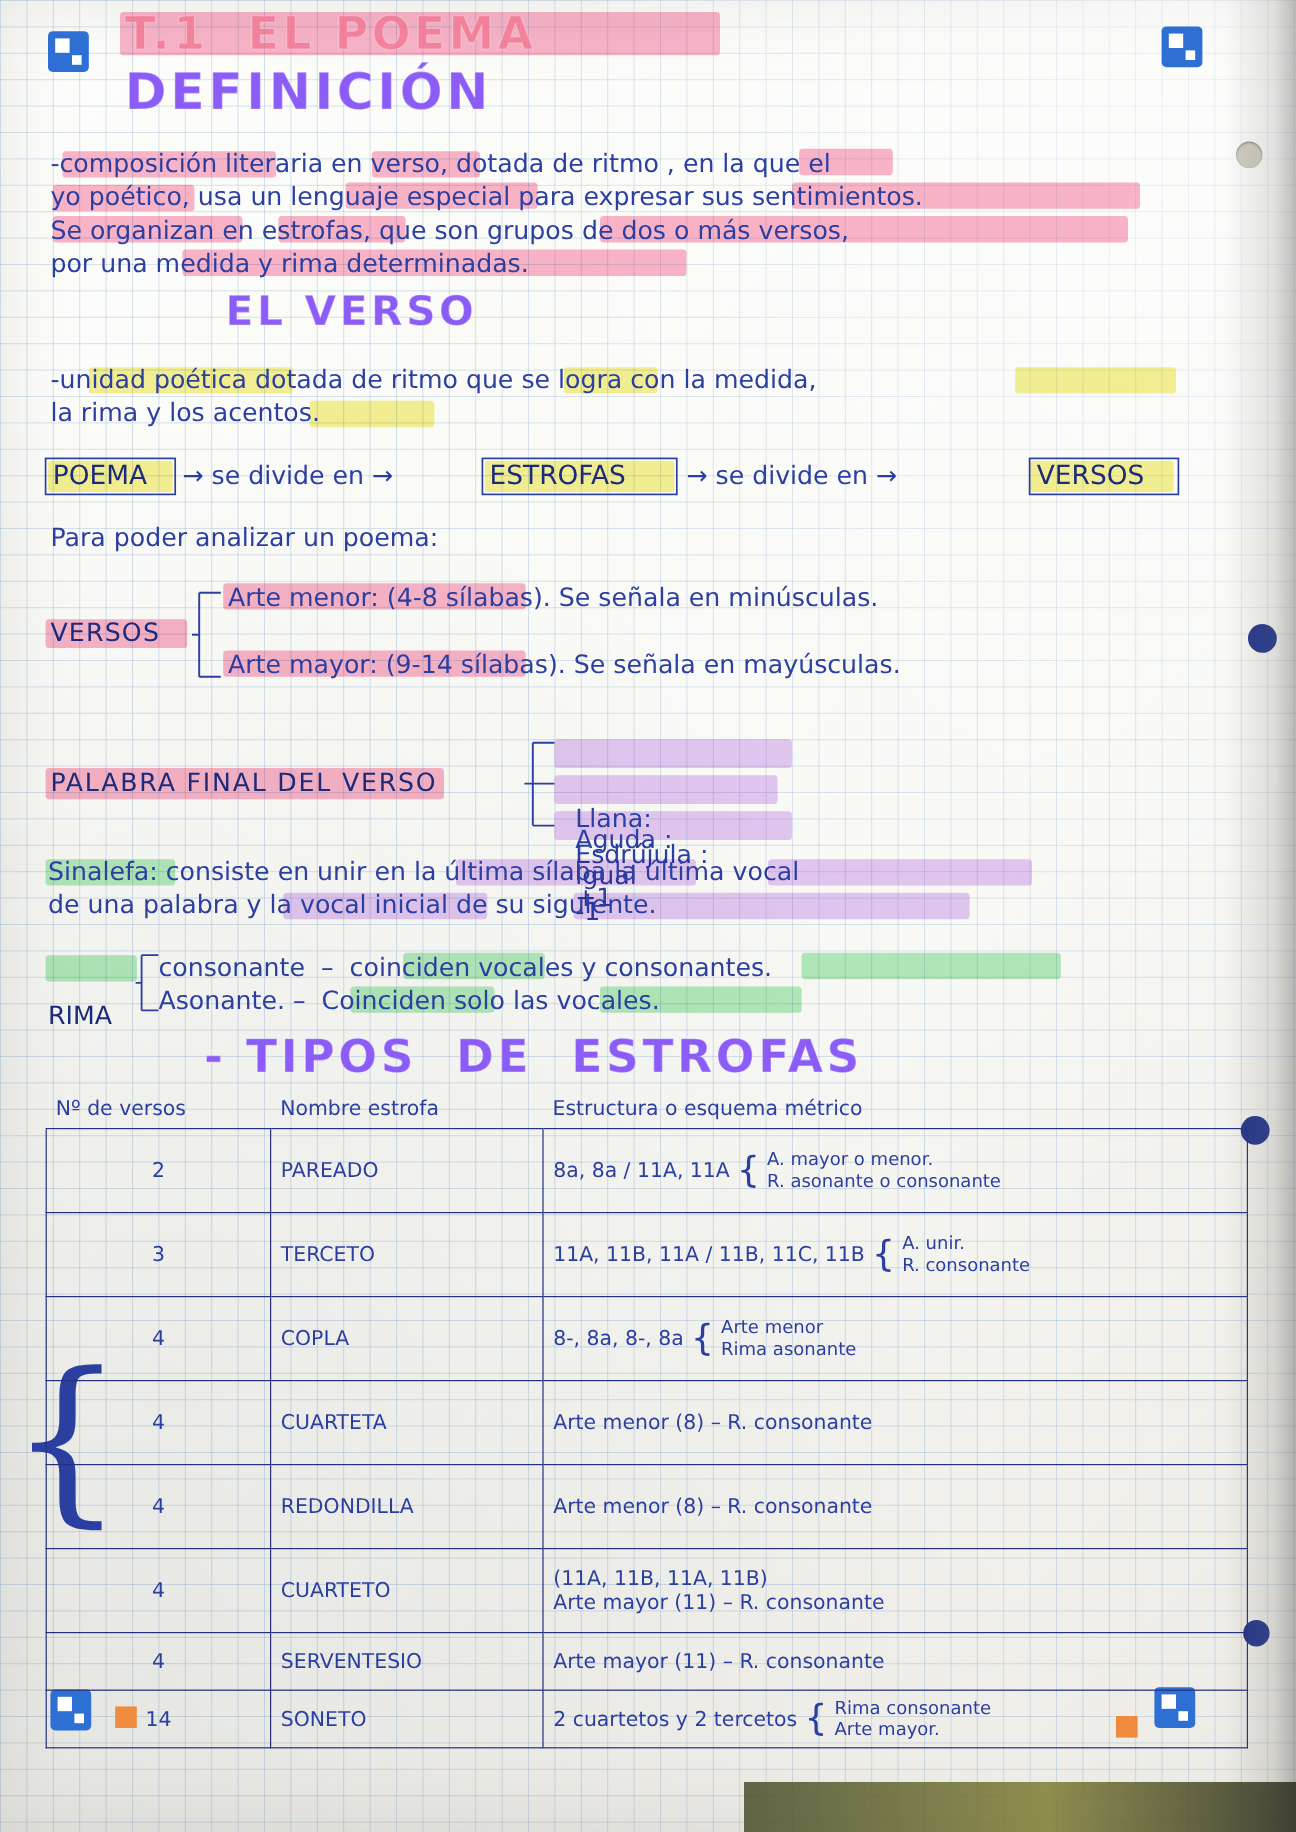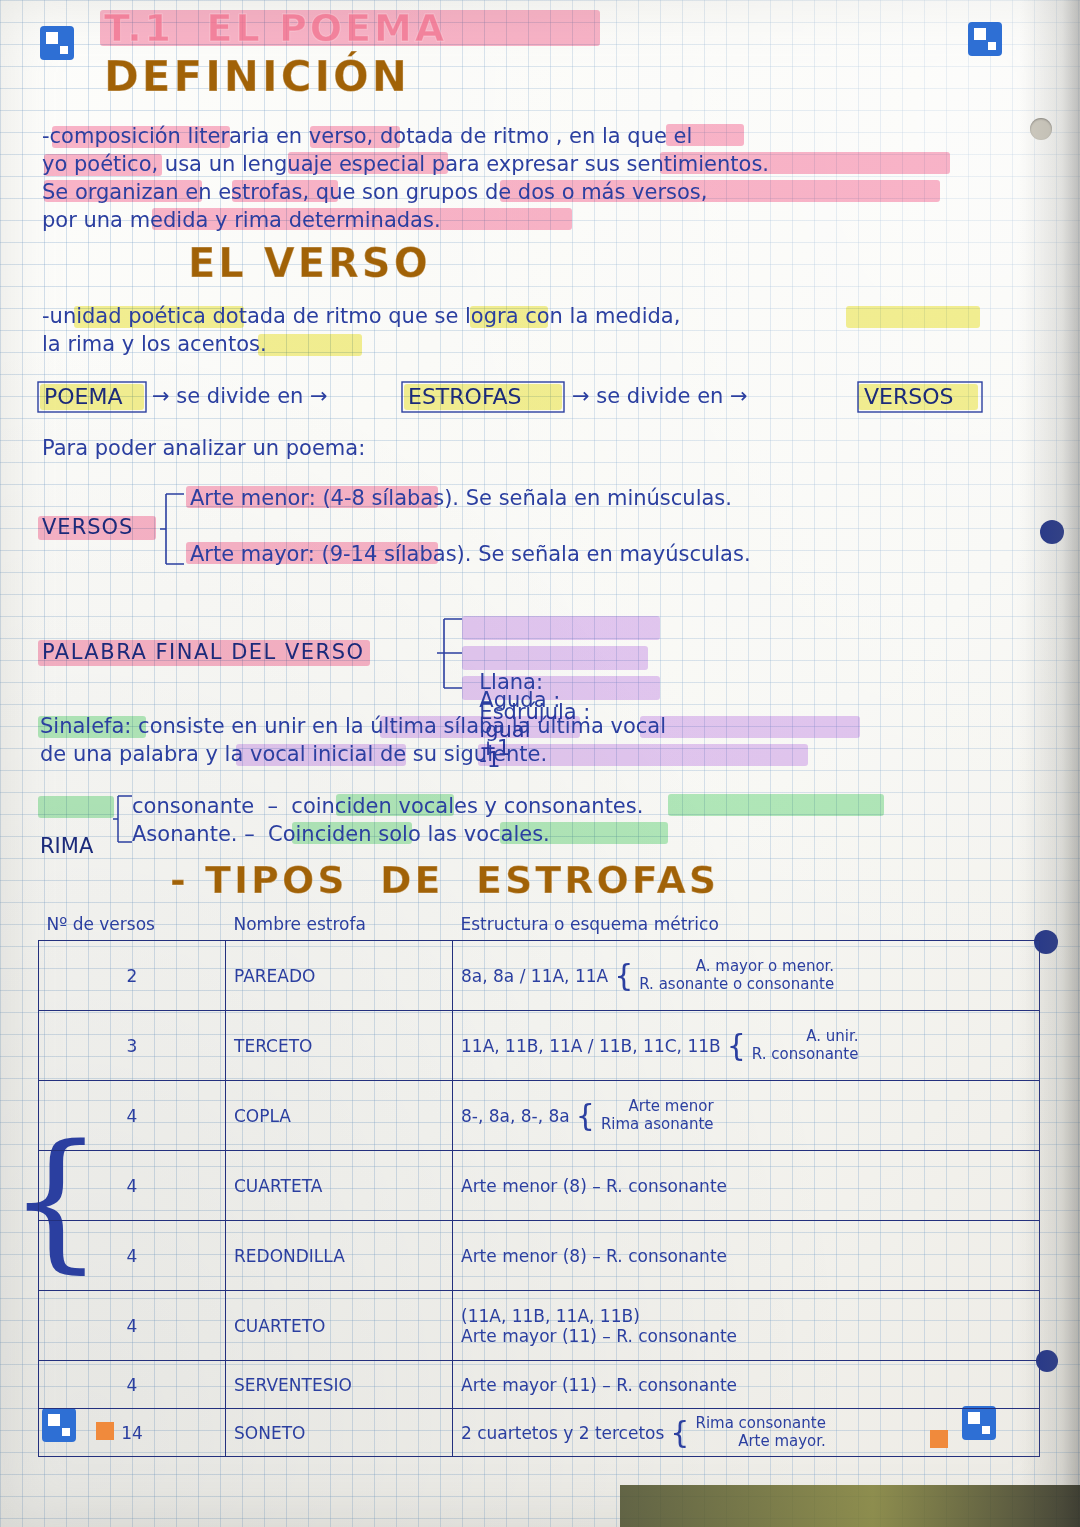--- a/index.html
+++ b/index.html
@@ -34,21 +34,21 @@
   .marker{position:absolute;width:34px;height:34px;background:#2e6fd4;border-radius:4px;}
   .marker i{position:absolute;background:#fff;display:block;}
   .marker .b1{left:6px;top:6px;width:12px;height:12px;}
   .marker .b2{right:6px;bottom:6px;width:8px;height:8px;}
 
   
   .hw{position:absolute;font-family:"DejaVu Sans", sans-serif;white-space:pre;}
   .blue{color:#2b3fa0;}
   .darkblue{color:#1b2a7a;}
   .pinktitle{color:#f2738f;}
-  .orangetitle{color:#a16207;}
+  .orangetitle{color:#8b5cf6;}
   .title{
     font-weight:bold;letter-spacing:3px;
     -webkit-text-stroke:1px rgba(255,255,255,.35);
   }
 
   
   .hl{position:absolute;border-radius:3px;mix-blend-mode:multiply;}
   .hl.pink{background:rgba(247,120,160,.55);}
   .hl.yellow{background:rgba(236,230,60,.55);}
   .hl.green{background:rgba(120,222,140,.55);}
@@ -63,21 +63,21 @@
     font-size:17px;
     padding:6px 8px;
     vertical-align:middle;
     background:transparent;
   }
   #tbl th{font-weight:normal;text-align:left;border-top:none;border-left:none;border-right:none;}
   .colnum{width:170px;text-align:center;}
   .colname{width:210px;}
   .brace{font-size:30px;line-height:1;vertical-align:middle;color:#2b3fa0;}
   .cellflex{display:flex;align-items:center;gap:6px;}
-  .stack{display:inline-block;line-height:1.15;font-size:15px;text-align:right;}
+  .stack{display:inline-block;line-height:1.15;font-size:15px;}
   .big-brace{
     position:absolute;left:8px;top:1125px;font-size:150px;color:#2b3fa0;
     font-family:"DejaVu Serif", serif;line-height:1;
   }
   .orange-sq{position:absolute;width:18px;height:18px;background:#f08a3c;}
   .photo-edge{
     position:absolute;right:0;top:0;width:60px;height:1527px;
     background:linear-gradient(to right, rgba(0,0,0,0) 0%, rgba(120,120,115,.18) 70%, rgba(80,80,78,.35) 100%);
     pointer-events:none;
   }
@@ -128,21 +128,21 @@
 <div class="hl pink" style="left:44px;top:180px;width:158px;height:22px;"></div>
 <div class="hl pink" style="left:232px;top:180px;width:106px;height:22px;"></div>
 <div class="hl pink" style="left:500px;top:180px;width:440px;height:22px;"></div>
 <div class="hl pink" style="left:152px;top:208px;width:420px;height:22px;"></div>
 
 <div class="hw blue" style="left:42px;top:124px;font-size:21px;">-composición literaria en verso, dotada de ritmo , en la que el</div>
 <div class="hw blue" style="left:42px;top:152px;font-size:21px;">yo poético, usa un lenguaje especial para expresar sus sentimientos.</div>
 <div class="hw blue" style="left:42px;top:180px;font-size:21px;">Se organizan en estrofas, que son grupos de dos o más versos,</div>
 <div class="hw blue" style="left:42px;top:208px;font-size:21px;">por una medida y rima determinadas.</div>
 
-<div class="hw title orangetitle" style="left:188px;top:240px;font-size:40px;">EL VERSO</div>
+<div class="hw title orangetitle" style="left:188px;top:240px;font-size:34px;">EL VERSO</div>
 
 <div class="hl yellow" style="left:74px;top:306px;width:170px;height:22px;"></div>
 <div class="hl yellow" style="left:470px;top:306px;width:78px;height:22px;"></div>
 <div class="hl yellow" style="left:846px;top:306px;width:134px;height:22px;"></div>
 <div class="hl yellow" style="left:258px;top:334px;width:104px;height:22px;"></div>
 
 <div class="hw blue" style="left:42px;top:304px;font-size:21px;">-unidad poética dotada de ritmo que se logra con la medida,</div>
 <div class="hw blue" style="left:42px;top:332px;font-size:21px;">la rima y los acentos.</div>
 
 <div class="hl yellow" style="left:40px;top:384px;width:104px;height:26px;"></div>

